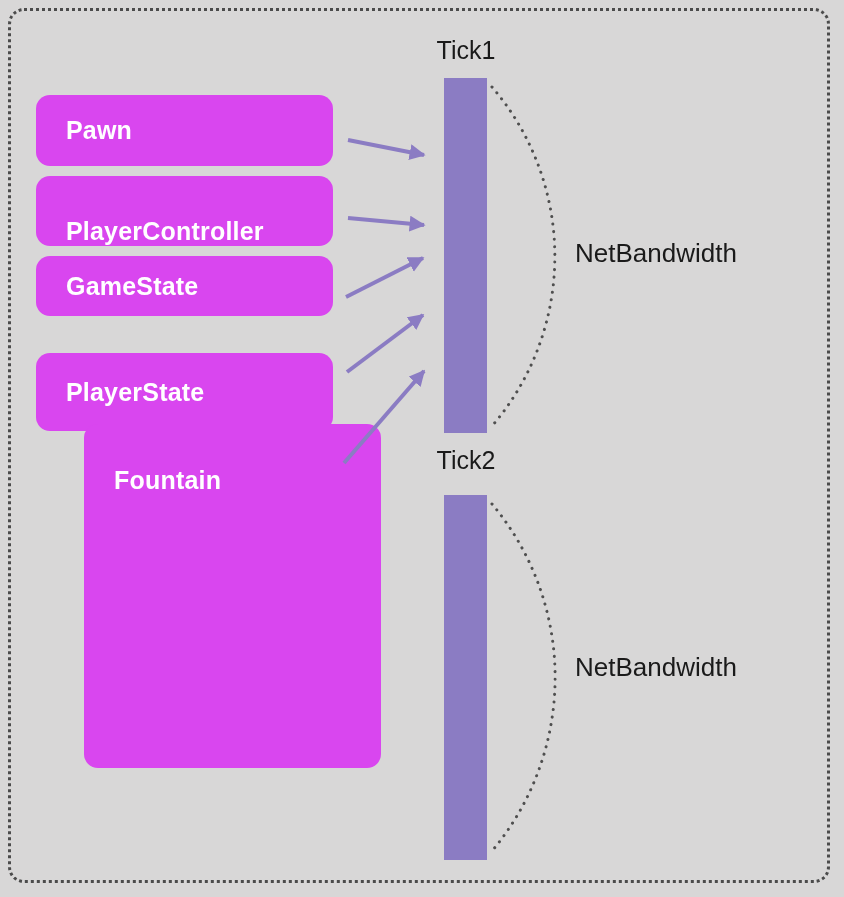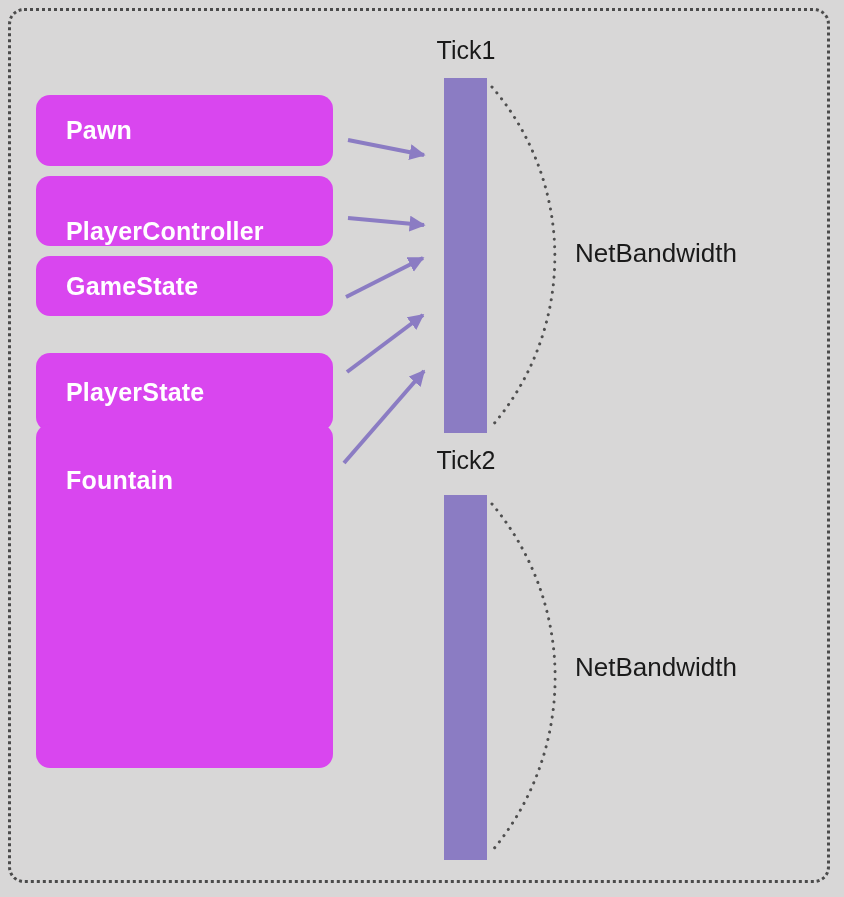--- a/index.html
+++ b/index.html
@@ -35,20 +35,21 @@
     font-size: 25px;
     display: flex;
     align-items: center;
     padding-left: 30px;
     box-sizing: border-box;
     letter-spacing: 0.2px;
   }
   .actor.tall {
     align-items: flex-start;
     padding-top: 42px;
+    margin-left: 48px;
   }
   .bar {
     position: absolute;
     left: 444px;
     width: 43px;
     background: #8b7cc3;
   }
   .tick-label {
     position: absolute;
     width: 120px;

